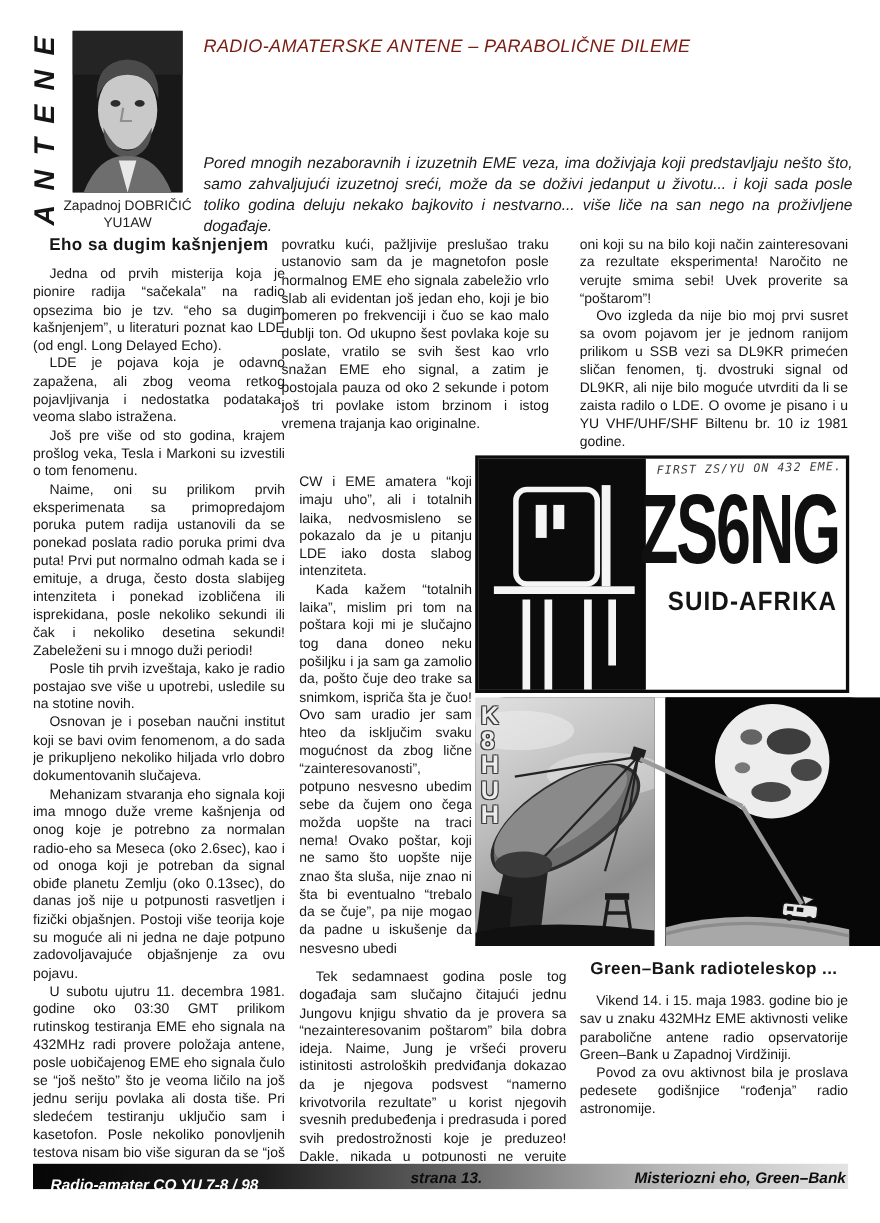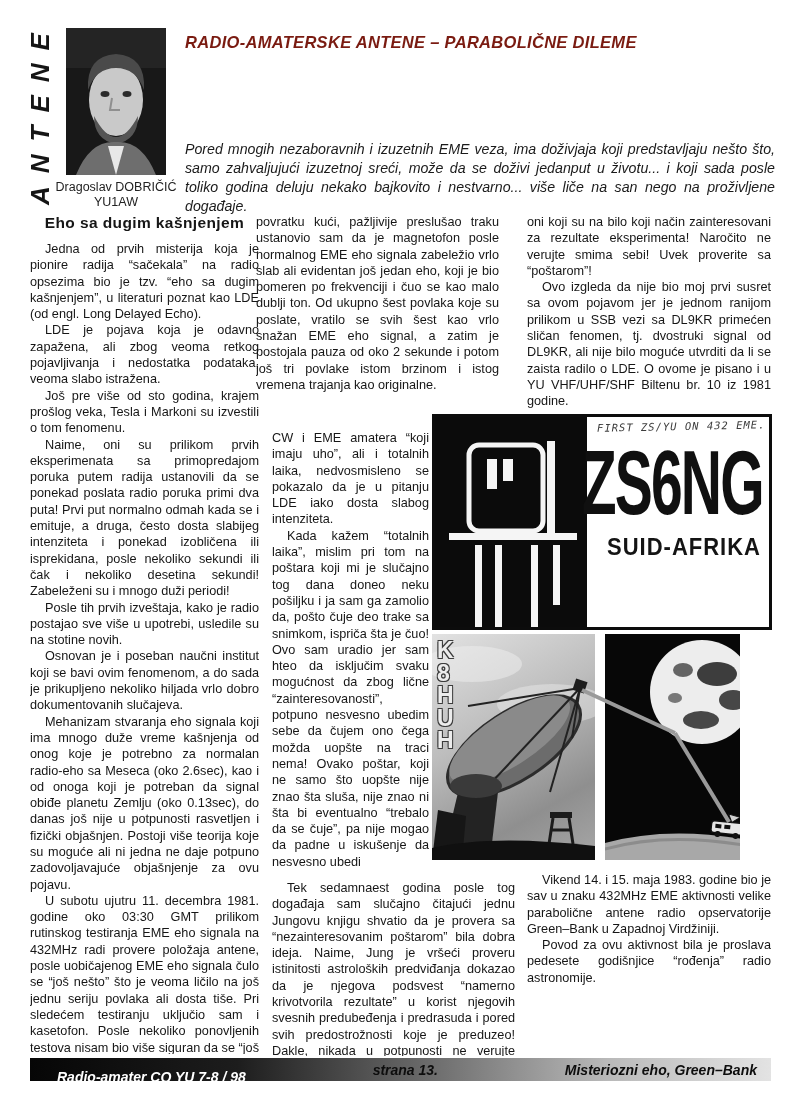--- a/index.html
+++ b/index.html
@@ -28,21 +28,21 @@
     position: absolute; left: 66px; top: 28px;
     width: 100px; height: 147px;
     background: #1c1c1c;
   }
   .caption {
     position: absolute; left: 34px; top: 180px; width: 164px;
     text-align: center; font-size: 12.5px; line-height: 14.5px; color:#222;
   }
   .kicker {
     position: absolute; left: 185px; top: 33px; width: 590px;
-    font-size: 16.5px; font-weight: bold; font-style: italic;
+    font-size: 16.5px; font-weight: normal; font-style: italic;
     letter-spacing: .3px; color: #7a1b11;
   }
   .headline {
     position: absolute; left: 183px; top: 55px; width: 600px;
     font-size: 33px; line-height: 37px; font-weight: bold; font-style: italic;
     color: #0d0d0d; white-space: pre-line; letter-spacing: .5px;
   }
   .lede {
     position: absolute; left: 185px; top: 140px; width: 590px;
     font-size: 14.2px; line-height: 19px; font-style: italic;
@@ -79,21 +79,21 @@
     font-size: 62px; font-weight: bold; color: #101010;
     transform: scale(.92,1.45); transform-origin: right top; letter-spacing: -2px;
   }
   .qsl-country {
     position: absolute; right: 8px; top: 116px;
     font-size: 22px; font-weight: bold; letter-spacing: 1px; color:#141414;
     transform: scaleY(1.1); transform-origin: right top;
   }
   
   .montage {
-    position: absolute; left: 432px; top: 634px; width: 308px; height: 226px;
+    position: absolute; left: 432px; top: 634px; width: 368px; height: 226px;
     background: #0a0a0a; display: flex; border-radius: 27px;
   }
   .pane-dish { position: relative; width: 163px; height: 100%;
     background: linear-gradient(150deg,#e2e2e2 0%,#bdbdbd 40%,#8f8f8f 75%,#a7a7a7 100%); overflow:hidden; }
   .pane-gap  { width: 10px; background: #fff; }
   .pane-moon { position: relative; flex: 1; background: #070707; overflow:hidden; }
   .k8huh-label {
     position: absolute; left: 5px; top: 5px; width: 1em;
     font-size: 23px; font-weight: bold; line-height: .98;
     word-break: break-all; color: #ececec;
@@ -101,23 +101,23 @@
     z-index: 3;
   }
   .overlay-svg { position: absolute; inset: 0; z-index: 2; pointer-events: none; }
   
   .footerbar {
     position: absolute; left: 30px; top: 1058px; width: 741px; height: 23px;
     background: linear-gradient(90deg,#060606 0%,#1d1d1d 28%,#6f6f6f 55%,#b9b9b9 78%,#e3e3e3 100%);
     display: flex; align-items: center; justify-content: space-between;
     font-style: italic; font-weight: bold; font-size: 14px;
   }
-  .footerbar .f-left   { color: #fff; padding-left: 27px; margin-top: 14px; }
+  .footerbar .f-left   { color: #fff; padding-left: 16px; margin-top: 14px; }
   .footerbar .f-center { color: #0d0d0d; }
-  .footerbar .f-right  { color: #0d0d0d; padding-right: 14px; }
+  .footerbar .f-right  { color: #0d0d0d; padding-right: 2px; }
 </style>
 </head>
 <body>
 
 <div id="page">
 
   <div class="antene-wrap">
     <span class="v-label">ANTENE</span>
   </div>
 
@@ -129,21 +129,21 @@
       <path d="M22 62 Q20 28 50 26 Q80 28 78 62 Q70 40 50 40 Q30 40 22 62 Z" fill="#4a4a4a"></path>
       <path d="M28 88 Q50 130 72 88 Q72 112 50 116 Q28 112 28 88 Z" fill="#555555"></path>
       <ellipse cx="39" cy="66" rx="4.5" ry="3" fill="#2b2b2b"></ellipse>
       <ellipse cx="61" cy="66" rx="4.5" ry="3" fill="#2b2b2b"></ellipse>
       <path d="M46 70 L44 82 L54 82" stroke="#8f8f8f" stroke-width="2" fill="none"></path>
       <path d="M10 147 Q24 112 50 114 Q76 112 90 147 Z" fill="#6e6e6e"></path>
       <path d="M42 118 L50 147 L58 118 Z" fill="#e8e8e8"></path>
     </svg>
   </div>
   <div class="caption">
-    <div>Dragoslav DOBRIČIĆ</div>
+    <div>Zapadnoj DOBRIČIĆ</div>
     <div>YU1AW</div>
   </div>
 
   <div class="kicker">RADIO-AMATERSKE ANTENE – PARABOLIČNE DILEME</div>
   <p class="lede">Pored mnogih nezaboravnih i izuzetnih EME veza, ima doživjaja koji predstavljaju nešto što, samo zahvaljujući izuzetnoj sreći, može da se doživi jedanput u životu... i koji sada posle toliko godina deluju nekako bajkovito i nestvarno... više liče na san nego na proživljene događaje.</p>
 
   <div id="col1" class="colblock">
     <h2>Eho sa dugim kašnjenjem</h2>
     <p class="para">Jedna od prvih misterija koja je pionire radija “sačekala” na radio opsezima bio je tzv. “eho sa dugim kašnjenjem”, u literaturi poznat kao LDE (od engl. Long Delayed Echo).</p>
     <p class="para">LDE je pojava koja je odavno zapažena, ali zbog veoma retkog pojavljivanja i nedostatka podataka, veoma slabo istražena.</p>
@@ -164,20 +164,21 @@
   </div>
   <div id="col2c" class="colblock">
     <p class="para">Tek sedamnaest godina posle tog događaja sam slučajno čitajući jednu Jungovu knjigu shvatio da je provera sa “nezainteresovanim poštarom” bila dobra ideja. Naime, Jung je vršeći proveru istinitosti astroloških predviđanja dokazao da je njegova podsvest “namerno krivotvorila rezultate” u korist njegovih svesnih predubeđenja i predrasuda i pored svih predostrožnosti koje je preduzeo! Dakle, nikada u potpunosti ne verujte rezultatima do kojih su došli</p>
   </div>
 
   <div id="col3a" class="colblock">
     <p class="cont">oni koji su na bilo koji način zainteresovani za rezultate eksperimenta! Naročito ne verujte smima sebi! Uvek proverite sa “poštarom”!</p>
     <p class="para">Ovo izgleda da nije bio moj prvi susret sa ovom pojavom jer je jednom ranijom prilikom u SSB vezi sa DL9KR primećen sličan fenomen, tj. dvostruki signal od DL9KR, ali nije bilo moguće utvrditi da li se zaista radilo o LDE. O ovome je pisano i u YU VHF/UHF/SHF Biltenu br. 10 iz 1981 godine.</p>
   </div>
   <div id="col3b" class="colblock">
+    <h2>Green–Bank radioteleskop ...</h2>
     <p class="para">Vikend 14. i 15. maja 1983. godine bio je sav u znaku 432MHz EME aktivnosti velike parabolične antene radio opservatorije Green–Bank u Zapadnoj Virdžiniji.</p>
     <p class="para">Povod za ovu aktivnost bila je proslava pedesete godišnjice “rođenja” radio astronomije.</p>
   </div>
 
   <div class="qsl-card">
     <div class="qsl-left">
       <svg width="152" height="210" viewBox="0 0 152 210">
         <rect x="0" y="0" width="152" height="210" fill="#0b0b0b"></rect>
         <rect x="34" y="28" width="74" height="86" rx="10" fill="none" stroke="#f5f5f5" stroke-width="5"></rect>
         <rect x="52" y="42" width="10" height="30" fill="#f5f5f5"></rect>

